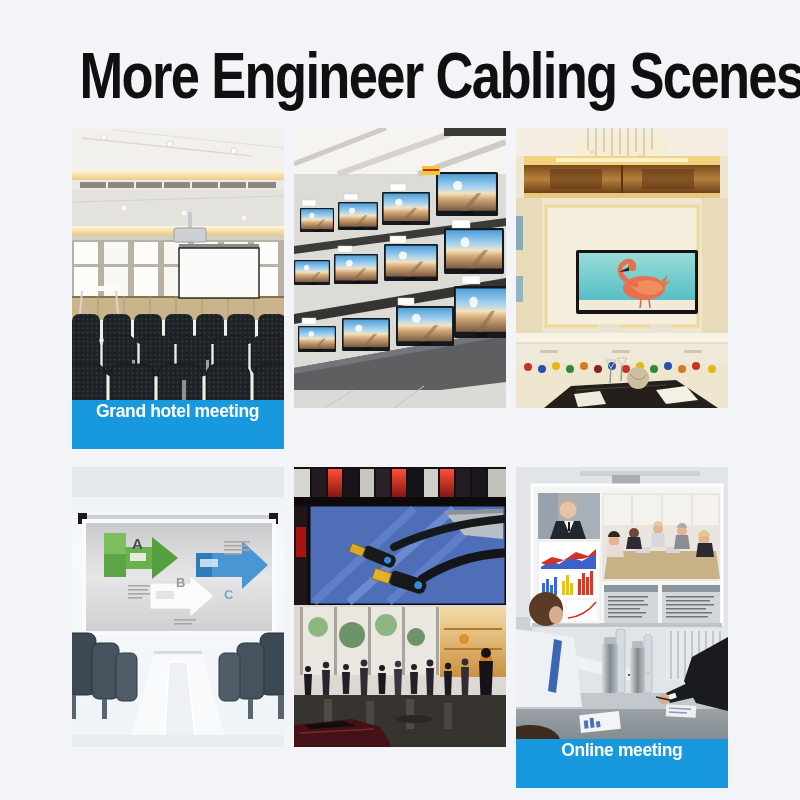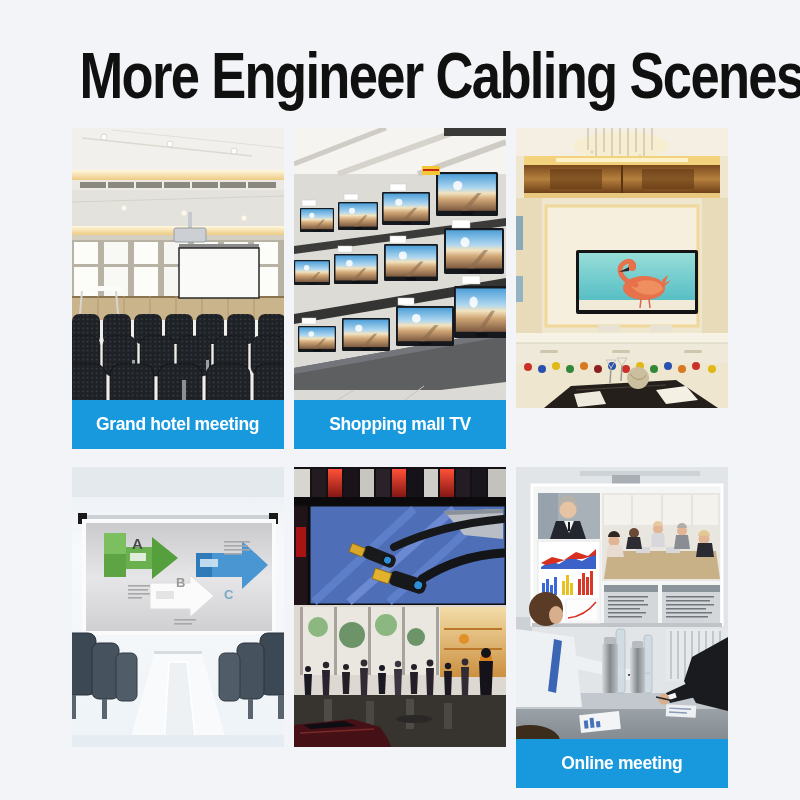--- a/index.html
+++ b/index.html
@@ -11,21 +11,21 @@
   body{background:var(--page-bg);font-family:"Liberation Sans","DejaVu Sans",sans-serif;position:relative;}
   .title-wrap{position:absolute;left:0;top:38px;width:640px;height:76px;text-align:center;white-space:nowrap;}
   .title-wrap h1{display:inline-block;font-size:64px;line-height:76px;font-weight:bold;
     letter-spacing:-2px;color:var(--title-color);transform:scaleX(0.82);transform-origin:50% 50%;}
   .grid{position:absolute;left:72px;top:128px;width:656px;display:grid;
     grid-template-columns:repeat(3,212px);column-gap:10px;row-gap:18px;}
   .tile{width:212px;height:321px;display:flex;flex-direction:column;}
   .photo{width:212px;height:280px;position:relative;overflow:hidden;background:#ddd;}
   .photo svg{display:block;width:212px;height:280px;}
   .caption{height:51px;background:var(--caption-bg);color:var(--caption-fg);
-    display:flex;align-items:center;justify-content:center;
+    display:flex;align-items:flex-start;justify-content:center;
     font-weight:bold;font-size:19px;letter-spacing:-0.4px;}
   .caption span{display:inline-block;transform:scaleX(0.92);white-space:nowrap;}
   text{font-family:"Liberation Sans",sans-serif;}
 </style>
 </head>
 <body>
 
 <div class="title-wrap">
   <h1>More Engineer Cabling Scenes</h1>
 </div>
@@ -191,23 +191,20 @@
             <rect x="129" y="41" width="16" height="2" fill="#c82818"></rect>
           <rect x="44" y="118" width="14" height="6" fill="#ffffff" stroke="#c8c8c8" stroke-width="0.5"></rect>
           <rect x="96" y="108" width="16" height="7" fill="#ffffff" stroke="#c8c8c8" stroke-width="0.5"></rect>
           <rect x="158" y="92" width="18" height="8" fill="#ffffff" stroke="#c8c8c8" stroke-width="0.5"></rect>
           <rect x="8" y="190" width="14" height="6" fill="#ffffff" stroke="#c8c8c8" stroke-width="0.5"></rect>
           <rect x="104" y="170" width="16" height="7" fill="#ffffff" stroke="#c8c8c8" stroke-width="0.5"></rect>
           <rect x="168" y="148" width="18" height="8" fill="#ffffff" stroke="#c8c8c8" stroke-width="0.5"></rect>
         </g>
       </svg>
     </div>
-    <div class="caption">
-        <span>Shopping mall TV</span>
-      </div>
   </div>
 
   <div class="tile">
     <div class="photo">
       <svg viewBox="0 0 212 280" preserveAspectRatio="none">
         <defs>
           <linearGradient id="s3wood" x1="0" y1="0" x2="0" y2="1">
             <stop offset="0" stop-color="#7a4a1e"></stop>
               <stop offset="0.5" stop-color="#b5803d"></stop>
               <stop offset="1" stop-color="#6e4018"></stop>

